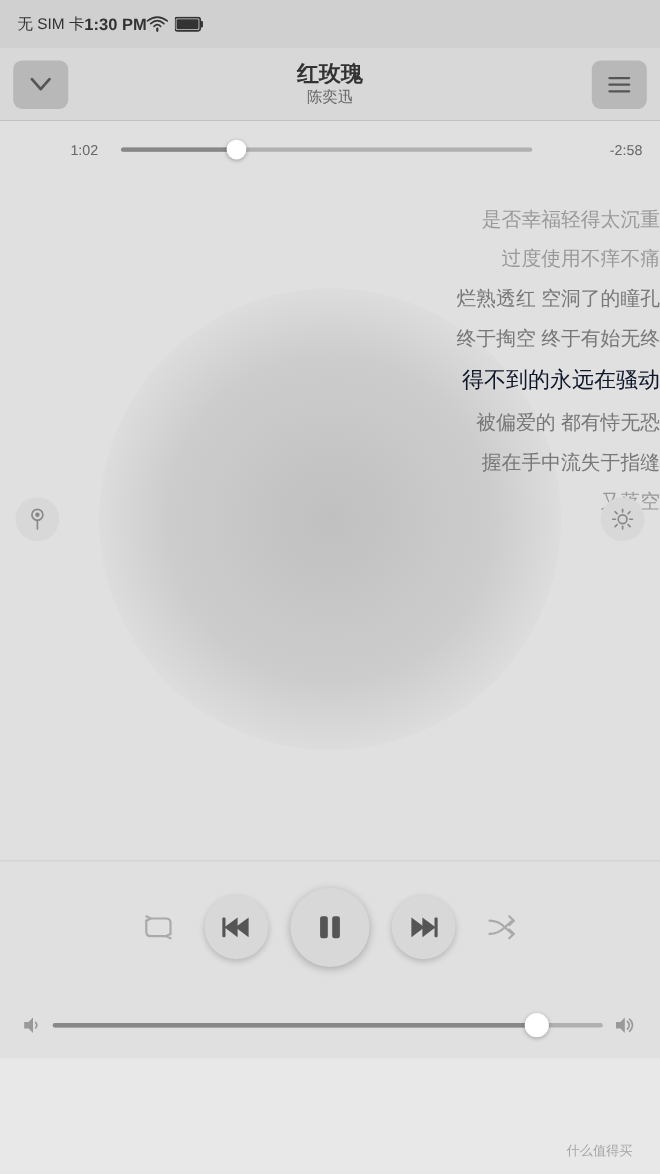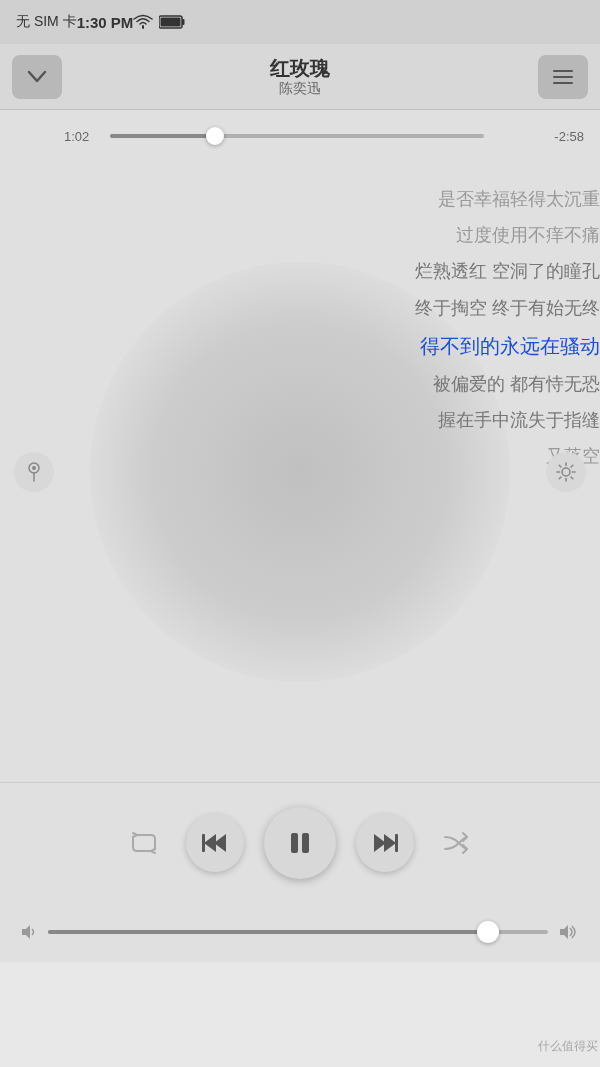--- a/index.html
+++ b/index.html
@@ -149,21 +149,21 @@
       gap: 2px;
     }
     .lyric-line {
       font-size: 18px;
       color: #999;
       line-height: 1.9;
       text-align: right;
       width: 100%;
     }
     .lyric-line.active {
-      color: #1d4ed8;
+      color: #0f172a;
       font-size: 20px;
       font-weight: 500;
     }
     .lyric-line.nearby {
       color: #777;
     }
 
     
     .side-btn-left {
       position: absolute;
@@ -263,21 +263,21 @@
       top: 50%;
       left: 88%;
       transform: translate(-50%, -50%);
       box-shadow: 0 1px 4px rgba(0,0,0,0.3);
     }
 
     
     .watermark {
       position: absolute;
       bottom: 12px;
-      right: 2px;
+      right: 25px;
       font-size: 12px;
       color: rgba(0,0,0,0.3);
     }
 
     
     svg { display: block; }
   </style>
 </head>
 <body>
 

